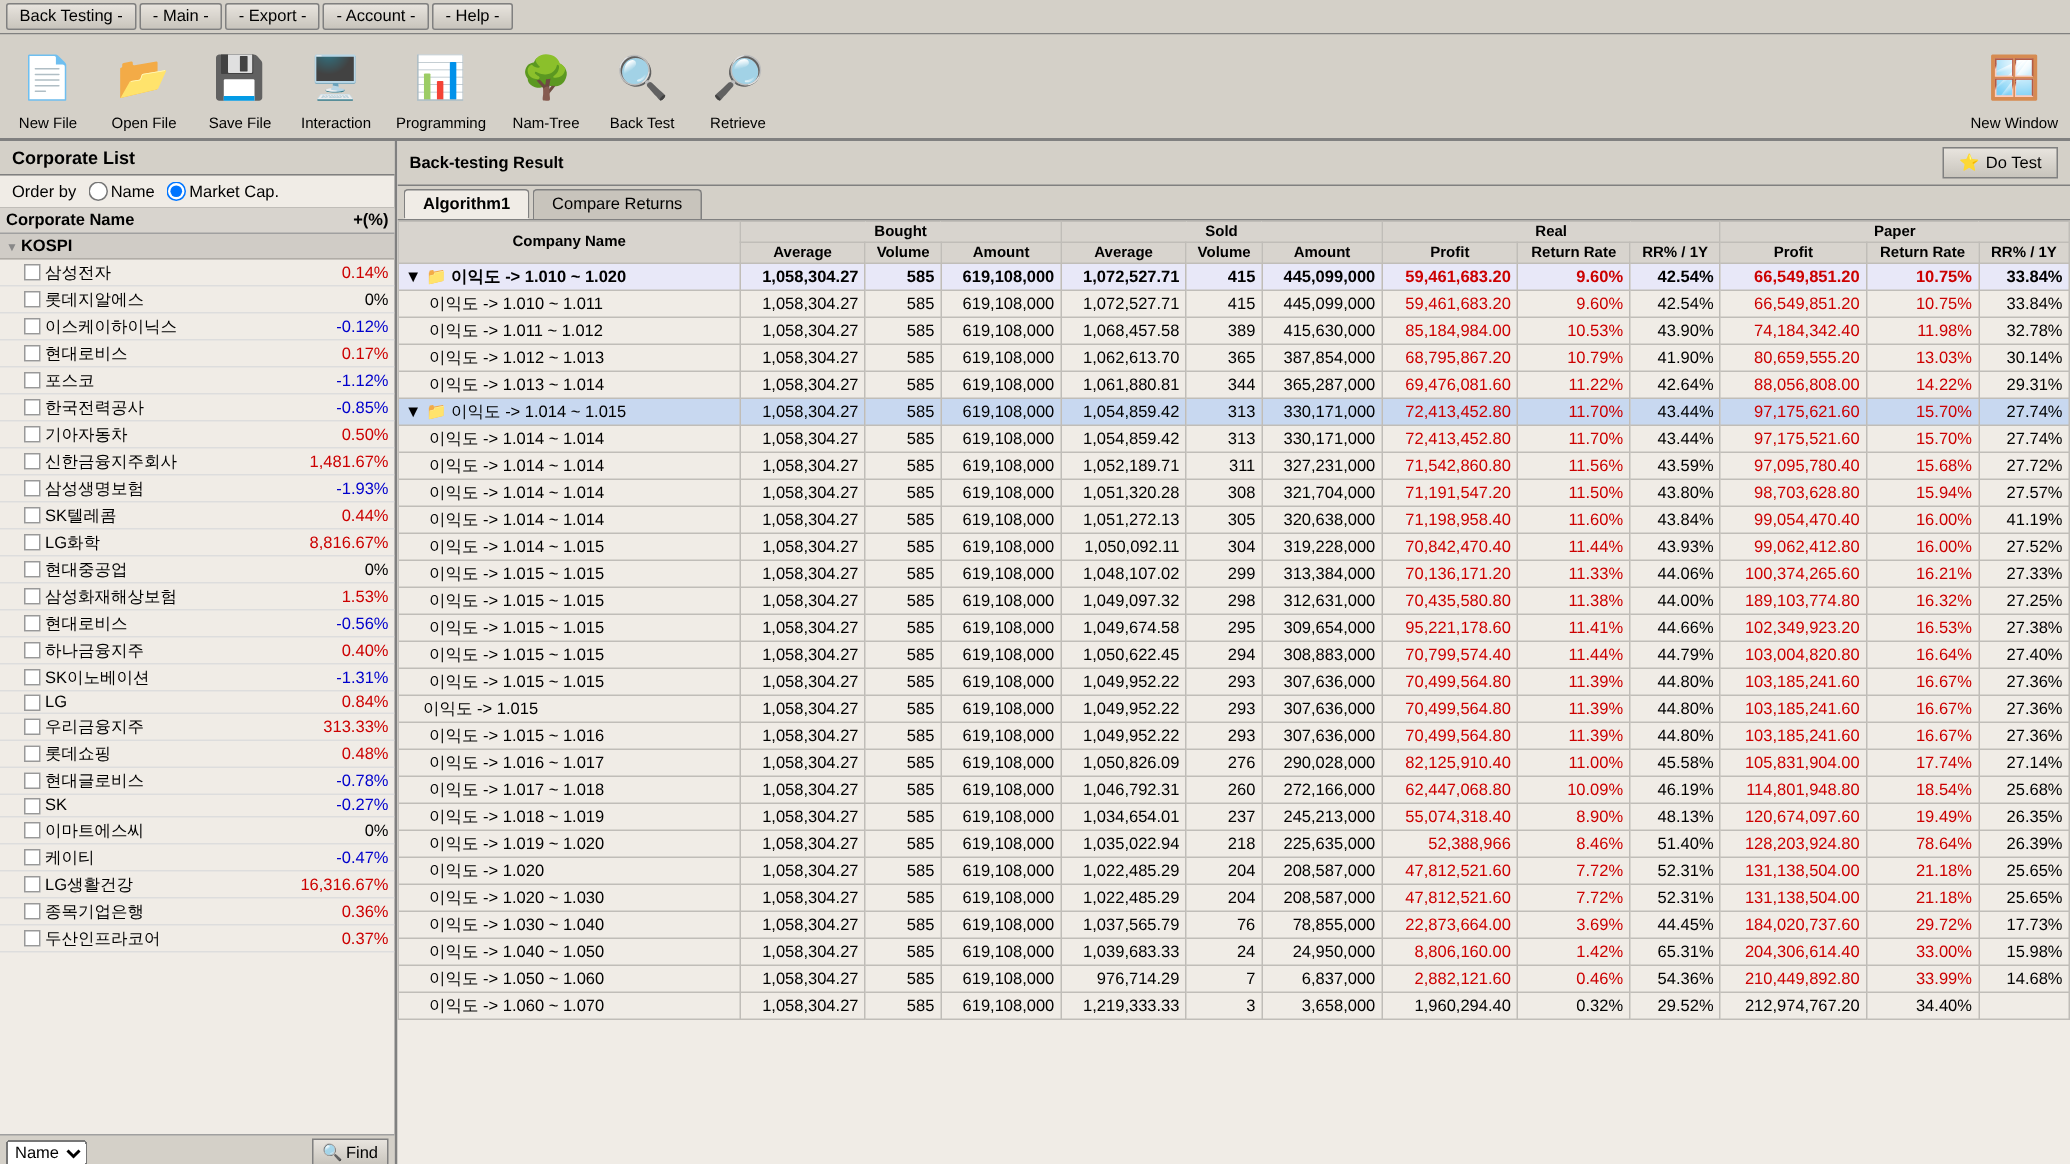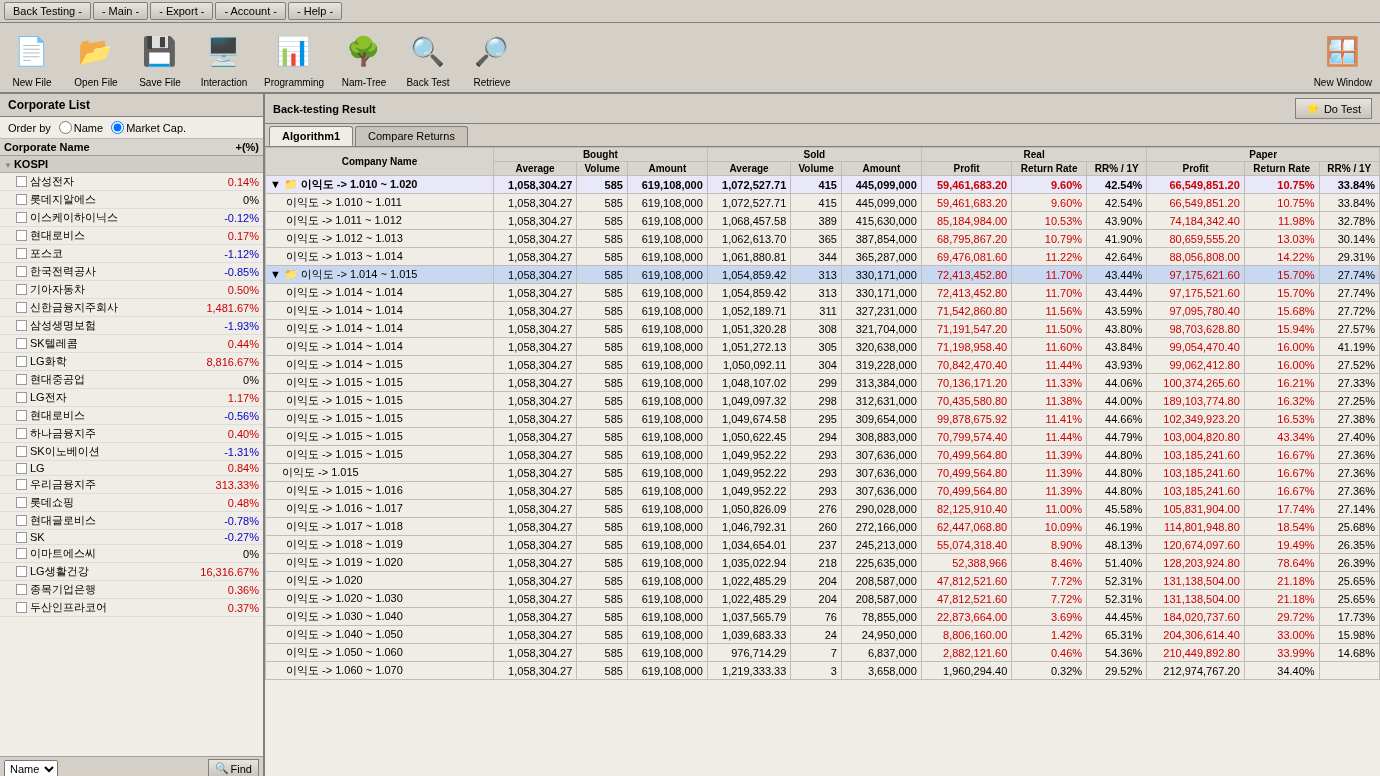--- a/index.html
+++ b/index.html
@@ -341,22 +341,22 @@
             <span class="corp-item-name">LG화학</span>
             <span class="corp-item-pct pct-positive">8,816.67%</span>
           </div>
           <div class="corp-item">
             <span class="file-icon"></span>
             <span class="corp-item-name">현대중공업</span>
             <span class="corp-item-pct pct-zero">0%</span>
           </div>
           <div class="corp-item">
             <span class="file-icon"></span>
-            <span class="corp-item-name">LG전자</span>
-            <span class="corp-item-pct pct-positive">1.17%</span>
+            <span class="corp-item-name">삼성화재해상보험</span>
+            <span class="corp-item-pct pct-positive">1.53%</span>
           </div>
           <div class="corp-item">
             <span class="file-icon"></span>
             <span class="corp-item-name">현대로비스</span>
             <span class="corp-item-pct pct-negative">-0.56%</span>
           </div>
           <div class="corp-item">
             <span class="file-icon"></span>
             <span class="corp-item-name">하나금융지주</span>
             <span class="corp-item-pct pct-positive">0.40%</span>
@@ -388,20 +388,25 @@
           </div>
           <div class="corp-item">
             <span class="file-icon"></span>
             <span class="corp-item-name">SK</span>
             <span class="corp-item-pct pct-negative">-0.27%</span>
           </div>
           <div class="corp-item">
             <span class="file-icon"></span>
             <span class="corp-item-name">이마트에스씨</span>
             <span class="corp-item-pct pct-zero">0%</span>
+          </div>
+          <div class="corp-item">
+            <span class="file-icon"></span>
+            <span class="corp-item-name">케이티</span>
+            <span class="corp-item-pct pct-negative">-0.47%</span>
           </div>
           <div class="corp-item">
             <span class="file-icon"></span>
             <span class="corp-item-name">LG생활건강</span>
             <span class="corp-item-pct pct-positive">16,316.67%</span>
           </div>
           <div class="corp-item">
             <span class="file-icon"></span>
             <span class="corp-item-name">종목기업은행</span>
             <span class="corp-item-pct pct-positive">0.36%</span>
@@ -659,40 +664,40 @@
     <td>27.25%</td>
   </tr>
             <tr>
     <td class="text-left" style="padding-left:20px; min-width:200px">  이익도 -&gt; 1.015 ~ 1.015</td>
     <td>1,058,304.27</td>
     <td>585</td>
     <td>619,108,000</td>
     <td>1,049,674.58</td>
     <td>295</td>
     <td>309,654,000</td>
-    <td style="color:#cc0000">99,878,675.92</td>
+    <td style="color:#cc0000">95,221,178.60</td>
     <td style="color:#cc0000">11.41%</td>
     <td>44.66%</td>
     <td style="color:#cc0000">102,349,923.20</td>
     <td style="color:#cc0000">16.53%</td>
     <td>27.38%</td>
   </tr>
             <tr>
     <td class="text-left" style="padding-left:20px; min-width:200px">  이익도 -&gt; 1.015 ~ 1.015</td>
     <td>1,058,304.27</td>
     <td>585</td>
     <td>619,108,000</td>
     <td>1,050,622.45</td>
     <td>294</td>
     <td>308,883,000</td>
     <td style="color:#cc0000">70,799,574.40</td>
     <td style="color:#cc0000">11.44%</td>
     <td>44.79%</td>
     <td style="color:#cc0000">103,004,820.80</td>
-    <td style="color:#cc0000">43.34%</td>
+    <td style="color:#cc0000">16.64%</td>
     <td>27.40%</td>
   </tr>
             <tr>
     <td class="text-left" style="padding-left:20px; min-width:200px">  이익도 -&gt; 1.015 ~ 1.015</td>
     <td>1,058,304.27</td>
     <td>585</td>
     <td>619,108,000</td>
     <td>1,049,952.22</td>
     <td>293</td>
     <td>307,636,000</td>

